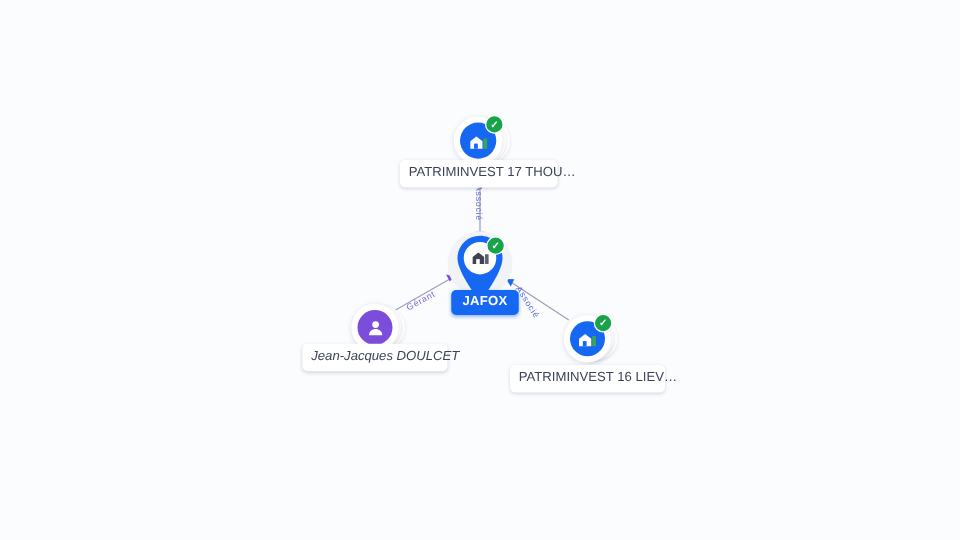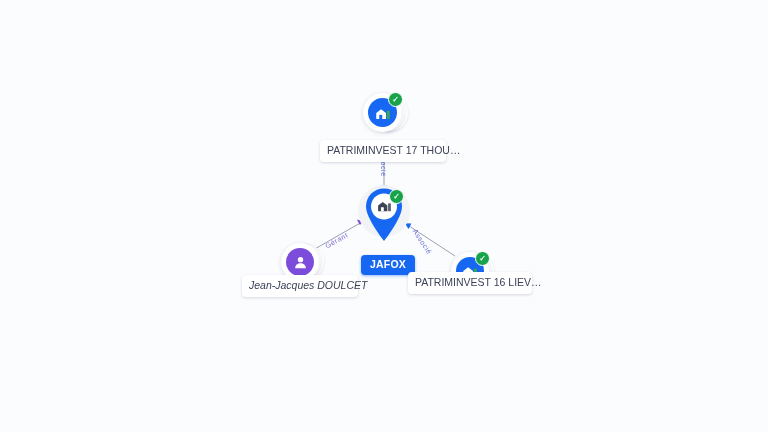--- a/index.html
+++ b/index.html
@@ -101,21 +101,20 @@
   
   .caption.selected {
     background: #1667f2;
     color: #ffffff;
     font-weight: bold;
     font-size: 10.5px;
     border-radius: 4px;
     box-shadow: 0 1px 3px rgba(22,103,242,0.45);
     padding: 4px 9px 5px 9px;
     letter-spacing: 0.2px;
-    margin-top: 23px;
   }
 
   
   .pin-halo {
     position: absolute;
     border-radius: 50%;
     background: #f1f3f7;
   }
 </style>
 </head>
@@ -157,21 +156,21 @@
         <path d="M3 20 L3 12 L9.5 7 L16 12 L16 20 Z" fill="#ffffff"></path>
         <rect x="7" y="14.5" width="4" height="5.5" fill="#1667f2"></rect>
         <rect x="17" y="9" width="4" height="11" fill="#34a853"></rect>
       </svg>
     </div>
 
     <div class="badge-check" style="left:4px; top:-21px; width:13px; height:13px;">
       <span>✓</span>
     </div>
 
-    <div class="caption" style="left:-64px; top:27px; width:112px;">PATRIMINVEST 17 THOU…</div>
+    <div class="caption" style="left:-64px; top:15px; width:112px;">PATRIMINVEST 17 THOU…</div>
   </div>
 
   <div class="node" style="left:384px; top:213px;">
     <div class="pin-halo" style="left:-26px; top:-28px; width:52px; height:52px;"></div>
 
     <svg width="46" height="56" viewBox="0 0 46 56" style="position:absolute; left:-23px; top:-26px;">
       <path d="M23 54 C23 54 41 31.5 41 19.5 C41 9 33 1.5 23 1.5 C13 1.5 5 9 5 19.5 C5 31.5 23 54 23 54 Z" fill="#1667f2"></path>
       <circle cx="23" cy="19.5" r="13" fill="#ffffff"></circle>
     </svg>
 
@@ -215,16 +214,16 @@
         <path d="M3 20 L3 12 L9.5 7 L16 12 L16 20 Z" fill="#ffffff"></path>
         <rect x="7" y="14.5" width="4" height="5.5" fill="#1667f2"></rect>
         <rect x="17" y="9" width="4" height="11" fill="#34a853"></rect>
       </svg>
     </div>
 
     <div class="badge-check" style="left:5px; top:-20px; width:13px; height:13px;">
       <span>✓</span>
     </div>
 
-    <div class="caption" style="left:-62px; top:1px; width:110px;text-align:center;">PATRIMINVEST 16 LIEV…</div>
+    <div class="caption" style="left:-62px; top:21px; width:110px;text-align:center;">PATRIMINVEST 16 LIEV…</div>
   </div>
 
 </div>
 
 </body></html>

